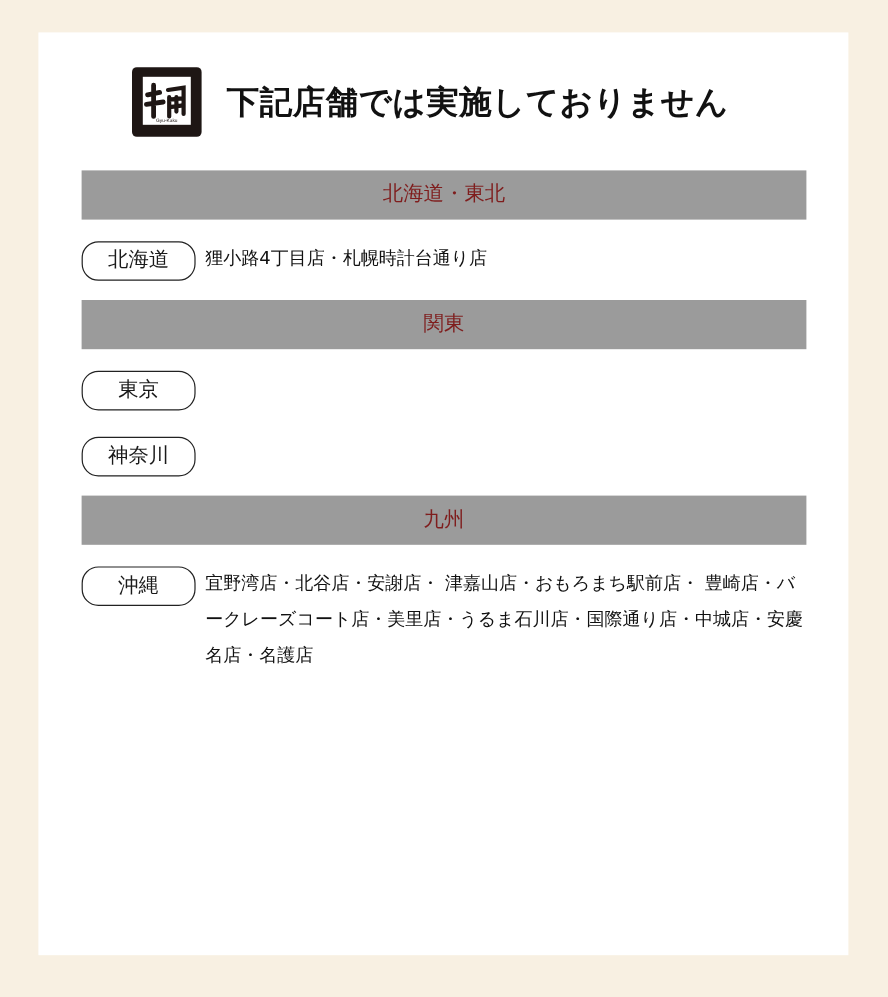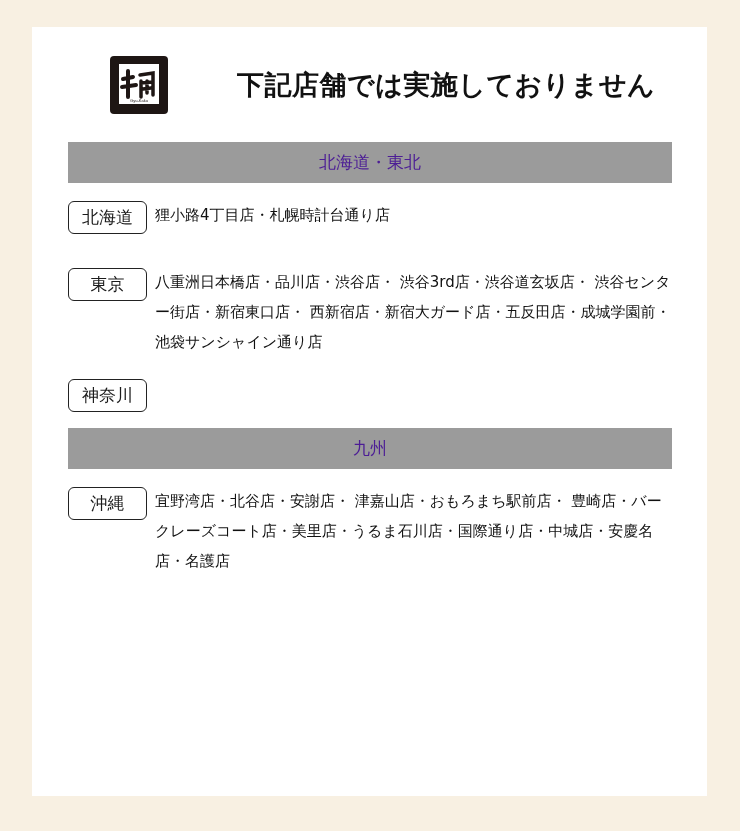--- a/index.html
+++ b/index.html
@@ -14,59 +14,59 @@
   .card {
     position: absolute;
     left: 32px; top: 27px;
     width: 675px; height: 769px;
     background: #ffffff;
   }
   .header {
     position: absolute;
     left: 75px; top: 27px;
     height: 62px;
-    display: flex; align-items: center; gap: 48px;
+    display: flex; align-items: center;
   }
   .logo {
     width: 64px; height: 64px;
     position: relative;
     margin-right: 18px;
   }
   .logo svg { display: block; }
   .title {
     font-size: 27px;
     font-weight: bold;
     letter-spacing: 0.5px;
     color: #111;
   }
   .content {
     position: absolute;
     left: 36px; top: 115px;
     width: 604px;
   }
   .region-bar {
     background: #9b9b9b;
-    color: #4c1d95;
+    color: #7f1d1d;
     height: 41px;
     line-height: 41px;
     text-align: center;
     font-size: 17px;
   }
   .pref-row {
     display: flex;
     align-items: flex-start;
     padding-top: 18px;
     padding-bottom: 16px;
   }
   .pref-badge {
     flex: 0 0 auto;
-    width: 79px; height: 33px;
+    width: 95px; height: 33px;
     box-sizing: border-box;
     border: 1.5px solid #222;
-    border-radius: 6px;
+    border-radius: 14px;
     font-size: 17px;
     line-height: 31px;
     text-align: center;
     margin-right: 8px;
     margin-top: 0px;
   }
   .stores {
     font-size: 15px;
     line-height: 30px;
     color: #111;
@@ -92,23 +92,23 @@
   </div>
 
   <div class="content">
 
     <div class="region-bar">北海道・東北</div>
     <div class="pref-row">
       <div class="pref-badge">北海道</div>
       <div class="stores">狸小路4丁目店・札幌時計台通り店</div>
     </div>
 
+    <div class="region-bar">関東</div>
     <div class="pref-row" style="padding-bottom:8px;">
       <div class="pref-badge">東京</div>
-      <div class="stores">八重洲日本橋店・品川店・渋谷店・ 渋谷3rd店・渋谷道玄坂店・ 渋谷センター街店・新宿東口店・ 西新宿店・新宿大ガード店・五反田店・成城学園前・池袋サンシャイン通り店</div>
     </div>
     <div class="pref-row" style="padding-top:14px;">
       <div class="pref-badge">神奈川</div>
     </div>
 
 
     <div class="region-bar">九州</div>
     <div class="pref-row">
       <div class="pref-badge">沖縄</div>
       <div class="stores">宜野湾店・北谷店・安謝店・ 津嘉山店・おもろまち駅前店・ 豊崎店・バークレーズコート店・美里店・うるま石川店・国際通り店・中城店・安慶名店・名護店</div>

